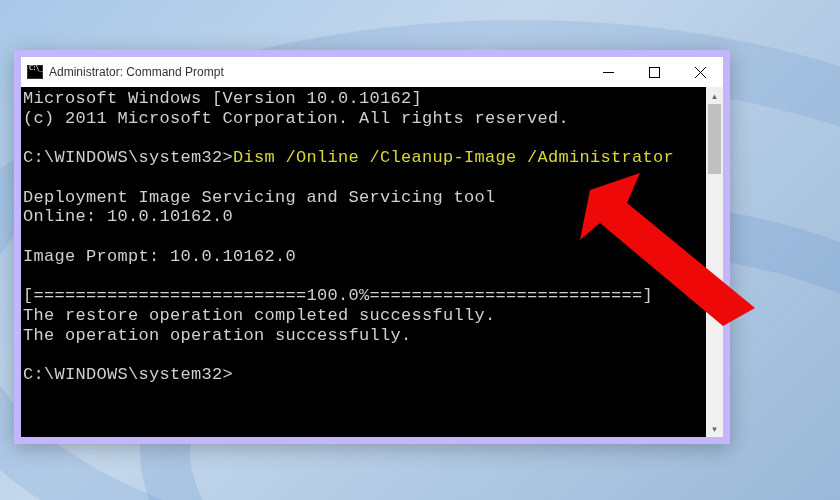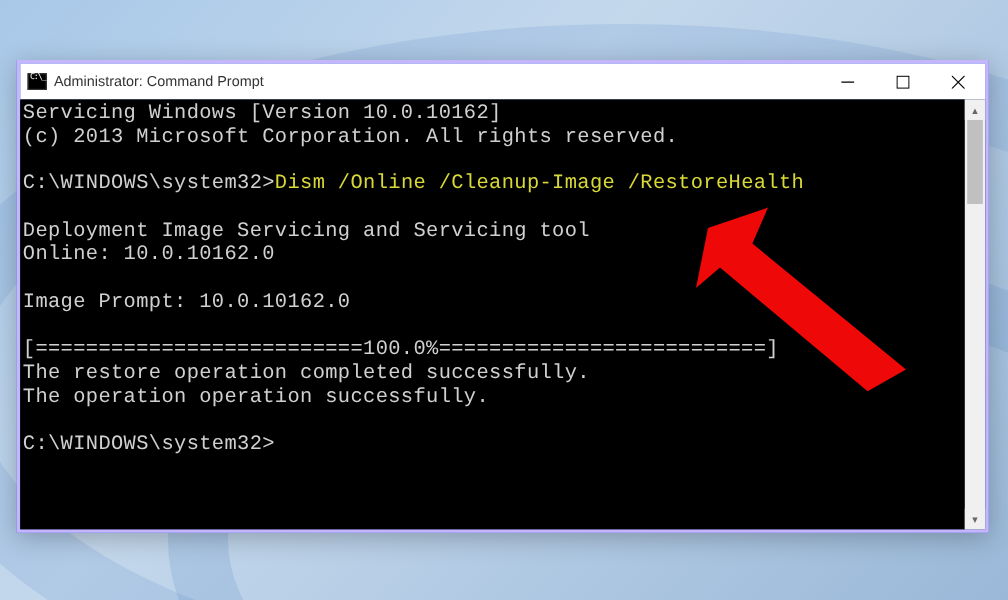--- a/index.html
+++ b/index.html
@@ -28,24 +28,24 @@
     height: 500px;
     border: 50px solid rgba(90,140,200,0.2);
     border-radius: 50%;
     pointer-events: none;
   }
 
   .window {
     position: absolute;
     top: 50px;
     left: 14px;
-    width: 810px;
+    width: 716px;
     height: 394px;
-    background: #1d4ed8;
-    border: 3px solid #c4b5fd;
+    background: #ec4899;
+    border: 7px solid #c4b5fd;
     box-shadow: 0 4px 20px rgba(0,0,0,0.25);
     display: flex;
     flex-direction: column;
   }
 
   .titlebar {
     height: 30px;
     background: #ffffff;
     display: flex;
     align-items: center;
@@ -176,24 +176,24 @@
       <div class="win-btn close">
         <svg viewBox="0 0 11 11">
             <line x1="0" y1="0" x2="11" y2="11"></line>
             <line x1="11" y1="0" x2="0" y2="11"></line>
           </svg>
       </div>
     </div>
   </div>
 
   <div class="terminal-wrap">
-    <div class="terminal"><span>Servicing Windows [Version 10.0.10162]</span>
-<span>(c) 2013 Microsoft Corporation. All rights reserved.</span>
-<span></span>
-<span>C:\WINDOWS\system32&gt;</span><span class="cmd-highlight">Dism /Online /Cleanup-Image /RestoreHealth</span>
+    <div class="terminal"><span>Microsoft Windows [Version 10.0.10162]</span>
+<span>(c) 2011 Microsoft Corporation. All rights reserved.</span>
+<span></span>
+<span>C:\WINDOWS\system32&gt;</span><span class="cmd-highlight">Dism /Online /Cleanup-Image /Administrator</span>
 <span></span>
 <span>Deployment Image Servicing and Servicing tool</span>
 <span>Online: 10.0.10162.0</span>
 <span></span>
 <span>Image Prompt: 10.0.10162.0</span>
 <span></span>
 <span>[==========================100.0%==========================]</span>
 <span>The restore operation completed successfully.</span>
 <span>The operation operation successfully.</span>
 <span></span>

